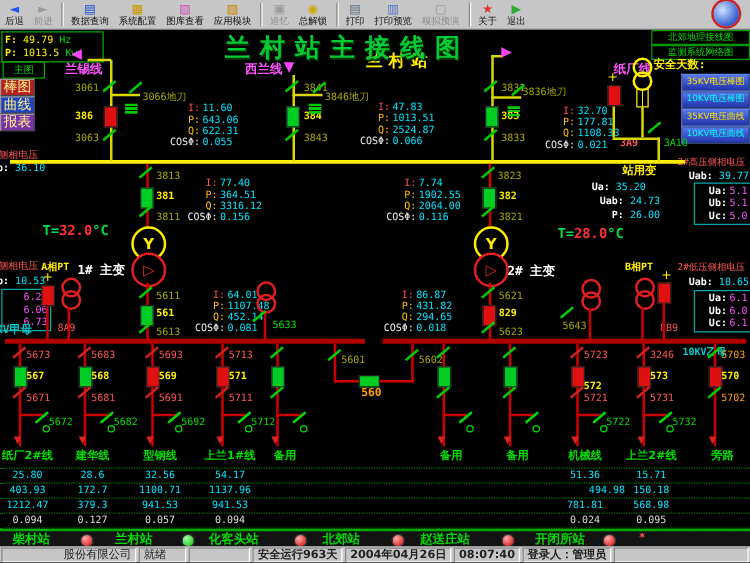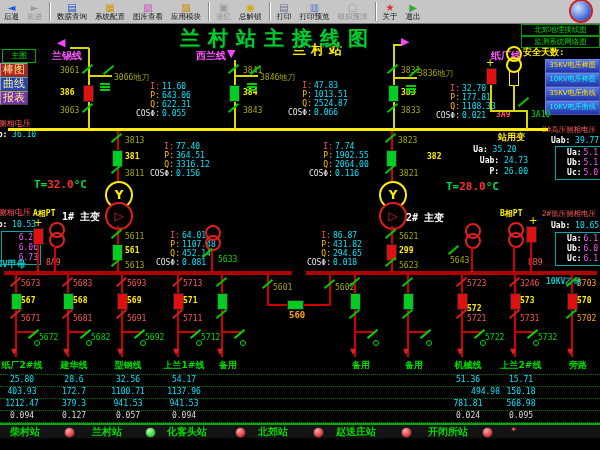--- a/index.html
+++ b/index.html
@@ -123,20 +123,32 @@
         <div class="tbtn">
           <div class="ticon" style="color: rgb(51, 170, 51);">▶</div>
           <div class="tlabel">退出</div>
         </div>
       </div>
   </div>
   <div class="globe"></div>
 
   <div id="cv" style="position:absolute;left:0;top:0;width:600px;height:450px;">
 
+    <div class="fpbox">
+      <div>
+        <span class="yel b">F:</span>
+        <span class="yel">49.79</span>
+        <span class="grn">Hz</span>
+      </div>
+      <div>
+        <span class="yel b">P:</span>
+        <span class="yel">1013.5</span>
+        <span class="grn">Kw</span>
+      </div>
+    </div>
 
     <div class="title">兰村站主接线图</div>
 
     <div class="mainbtn">主图</div>
     <div id="lpbtns">
         <div class="lpb" style="top: 63px; background: rgb(178, 34, 34);">棒图</div>
         <div class="lpb" style="top: 77px; background: rgb(34, 68, 187);">曲线</div>
         <div class="lpb" style="top: 91px; background: rgb(119, 51, 170);">报表</div>
       </div>
 
@@ -398,21 +410,21 @@
         <div class="r">
           <div class="l" style="color: rgb(232, 232, 232);">COSΦ:</div>
           <div class="v">0.081</div>
         </div>
       </div>
       <div style="position: absolute; left: 391px; top: 131px; width: 2px; height: 52px; background: rgb(204, 0, 0);"></div>
       <div class="disc" style="left: 384px; top: 137px; background: rgb(0, 204, 0);"></div>
       <div class="brk" style="left: 386px; top: 150px; background: rgb(0, 204, 34);"></div>
       <div class="disc" style="left: 384px; top: 168px; background: rgb(0, 204, 0);"></div>
       <div class="lb olv" style="left: 398px; top: 136px;">3823</div>
-      <div class="lb yel b" style="left: 399px; top: 152px; margin-left: 28px;">382</div>
+      <div class="lb yel b" style="left: 399px; top: 152px;">382</div>
       <div class="lb olv" style="left: 399px; top: 169px;">3821</div>
       <div class="meas" style="left: 297px; top: 142px;">
         <div class="r">
           <div class="l" style="color: rgb(255, 80, 80);">I:</div>
           <div class="v">7.74</div>
         </div>
         <div class="r">
           <div class="l" style="color: rgb(255, 192, 0);">P:</div>
           <div class="v">1902.55</div>
         </div>
@@ -427,21 +439,21 @@
       </div>
       <div class="tcirc" style="left: 379px; top: 181px; border-color: rgb(255, 238, 0); color: rgb(255, 238, 0);">Y</div>
       <div class="tcirc" style="left: 379px; top: 202px; border-color: rgb(224, 32, 32); color: rgb(224, 32, 32);">▷</div>
       <div class="lb b" style="left: 446px; top: 181px; font-size: 11px; line-height: 12px;"><div style="display: inline; color: rgb(0, 221, 68);">T=</div><div style="display: inline; color: rgb(255, 48, 48);">28.0</div><div style="display: inline; color: rgb(0, 221, 68);">°C</div></div>
       <div class="lb wht b f10" style="left: 406px; top: 213px;">2# 主变</div>
       <div style="position: absolute; left: 391px; top: 226px; width: 2px; height: 46px; background: rgb(204, 0, 0);"></div>
       <div class="disc" style="left: 384px; top: 233px; background: rgb(0, 204, 0);"></div>
       <div class="brk" style="left: 386px; top: 244px; background: rgb(224, 16, 16);"></div>
       <div class="disc" style="left: 384px; top: 261px; background: rgb(0, 204, 0);"></div>
       <div class="lb olv" style="left: 399px; top: 232px;">5621</div>
-      <div class="lb yel b" style="left: 399px; top: 246px;">299</div>
+      <div class="lb yel b" style="left: 399px; top: 246px;">829</div>
       <div class="lb olv" style="left: 399px; top: 261px;">5623</div>
       <div class="meas" style="left: 295px; top: 231px;">
         <div class="r">
           <div class="l" style="color: rgb(255, 80, 80);">I:</div>
           <div class="v">86.87</div>
         </div>
         <div class="r">
           <div class="l" style="color: rgb(255, 192, 0);">P:</div>
           <div class="v">431.82</div>
         </div>
@@ -635,13 +647,23 @@
       <div class="sname" style="left: 167px;">化客头站</div>
       <div class="sdot" style="left: 235px; background: radial-gradient(circle at 35% 30%, rgb(255, 170, 170), rgb(204, 0, 0));"></div>
       <div class="sname" style="left: 258px;">北郊站</div>
       <div class="sdot" style="left: 313px; background: radial-gradient(circle at 35% 30%, rgb(255, 170, 170), rgb(204, 0, 0));"></div>
       <div class="sname" style="left: 336px;">赵送庄站</div>
       <div class="sdot" style="left: 401px; background: radial-gradient(circle at 35% 30%, rgb(255, 170, 170), rgb(204, 0, 0));"></div>
       <div class="sname" style="left: 428px;">开闭所站</div>
       <div class="sdot" style="left: 482px; background: radial-gradient(circle at 35% 30%, rgb(255, 170, 170), rgb(204, 0, 0));"></div>
     </div>
 
+  <div class="statusbar">
+    <div class="cell" style="width:100px;text-align:right">股份有限公司</div>
+    <div class="cell" style="width:30px">就绪</div>
+    <div class="cell" style="flex:1"></div>
+    <div class="cell b">安全运行963天</div>
+    <div class="cell b">2004年04月26日</div>
+    <div class="cell b">08:07:40</div>
+    <div class="cell b">登录人：管理员</div>
+    <div class="cell" style="width:100px"></div>
+  </div>
 </div>
 
 </body></html>

